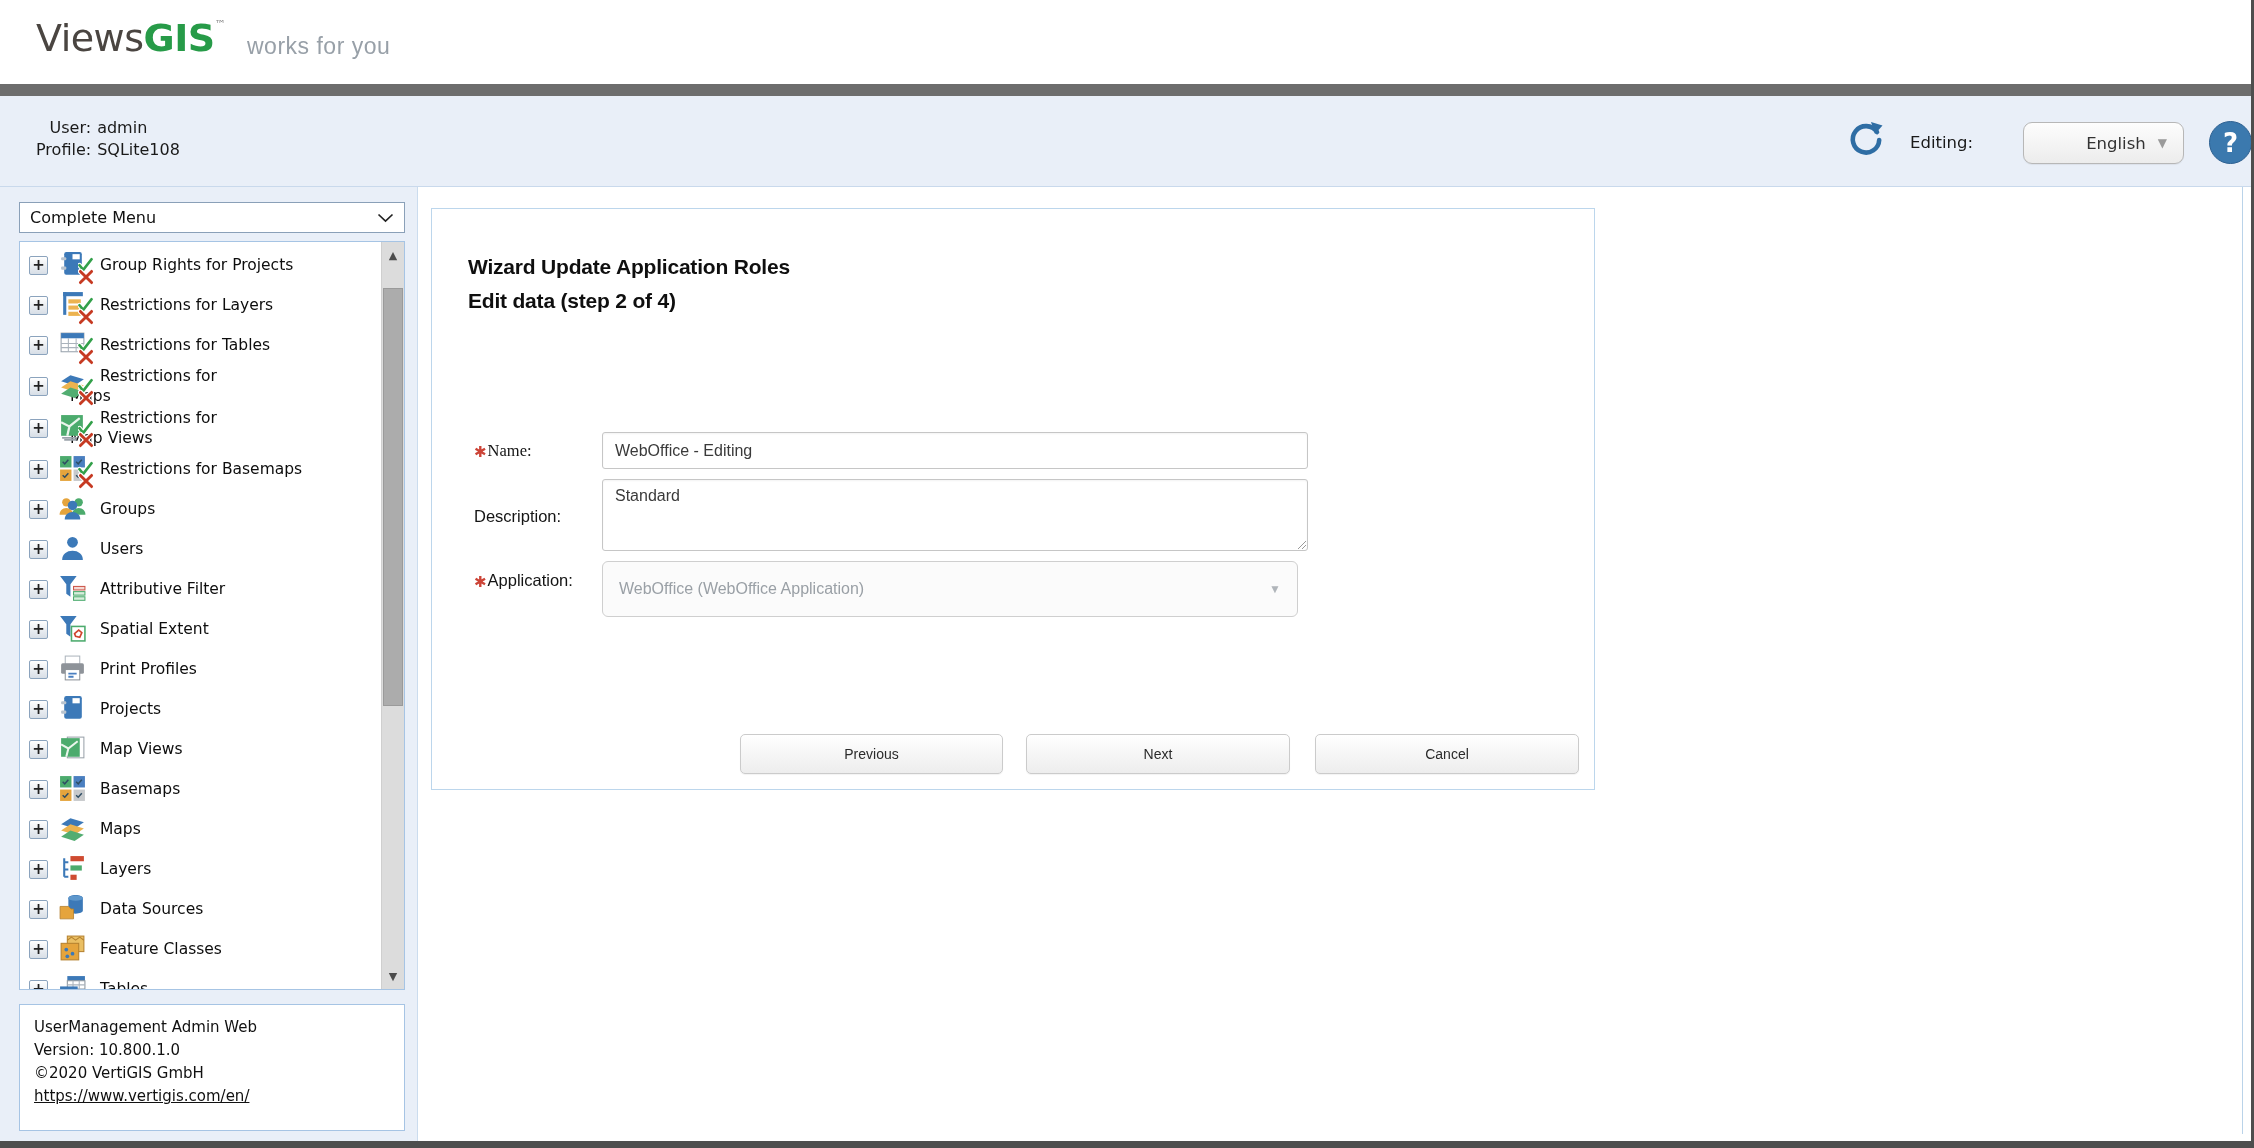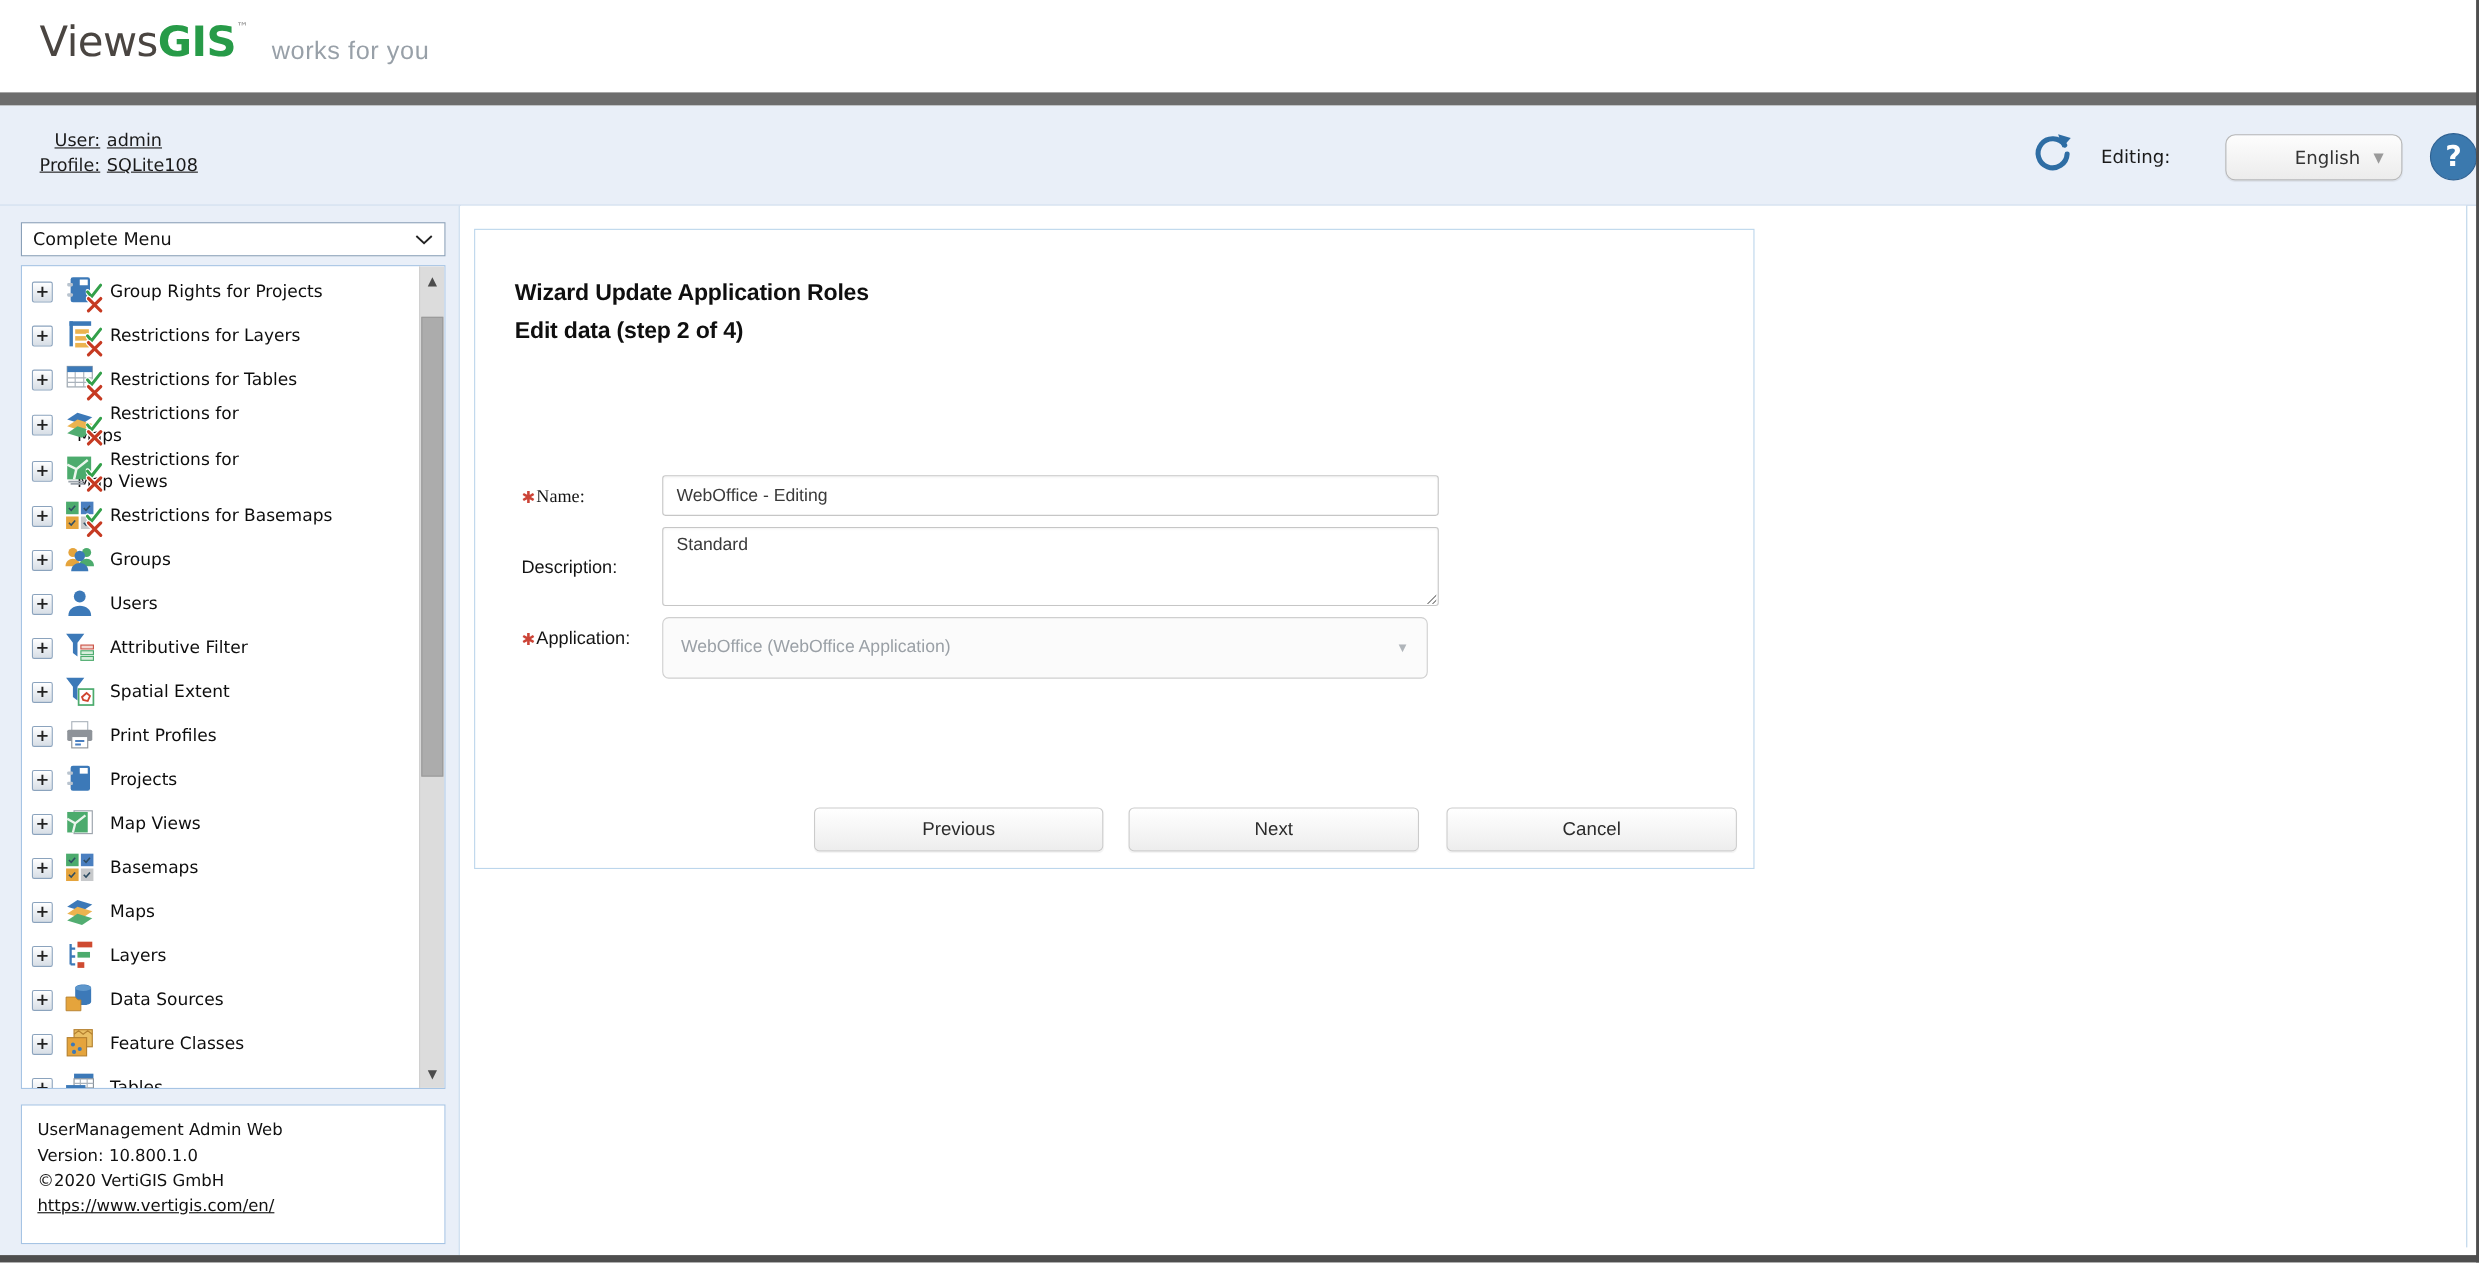--- a/index.html
+++ b/index.html
@@ -17,21 +17,21 @@
   .brand .verti{color:#4a4541;font-weight:500;}
   .brand .gis{color:#279b48;font-weight:700;}
   .brand .tm{font-size:11px;color:#8a8a8a;vertical-align:top;position:relative;top:2px;}
   .tagline{position:absolute;left:247px;top:33px;font-size:23px;color:#98a0a8;letter-spacing:0.5px;font-family:"Liberation Sans",sans-serif;}
   .dark-divider{position:absolute;left:0;top:84px;width:100%;height:12px;background:#6d6d6d;}
 
   
   .toolbar{position:absolute;left:0;top:96px;width:100%;height:90px;background:#e9eff8;border-bottom:1px solid #c9d9ec;}
   .user-block{position:absolute;left:36px;top:21px;font-size:16px;line-height:22px;color:#1a1a1a;}
   .user-block table{border-collapse:collapse;}
-  .user-block td{padding:0;font-size:16px;line-height:22px;text-decoration:underline;}
+  .user-block td{padding:0;font-size:16px;line-height:22px;}
   .user-block td.lab{text-align:right;padding-right:6px;}
   .refresh-btn{position:absolute;left:1846px;top:24px;width:40px;height:40px;cursor:pointer;}
   .lang-label{position:absolute;left:1910px;top:37px;font-size:16.5px;color:#1a1a1a;}
   .lang-select{position:absolute;left:2023px;top:26px;width:161px;height:42px;border:1px solid #b7b7b7;border-radius:9px;
       background:linear-gradient(#fdfdfd,#ececec);display:flex;align-items:center;justify-content:flex-end;
       padding-right:16px;box-sizing:border-box;cursor:pointer;box-shadow:0 1px 1px rgba(0,0,0,.06);}
   .lang-select .val{font-size:16.5px;color:#333;margin-right:12px;}
   .lang-select .arr{font-size:12px;color:#9a9a9a;}
   .help-btn{position:absolute;left:2209px;top:25px;width:43px;height:43px;border-radius:50%;
       background:#3b79ae;border:1px solid #2d6091;box-sizing:border-box;color:#fff;font-size:26px;font-weight:700;
@@ -84,21 +84,21 @@
       box-sizing:border-box;padding:7px 12px;font-size:16px;color:#3a3a3a;font-family:"Liberation Sans",sans-serif;
       resize:none;box-shadow:inset 0 1px 2px rgba(0,0,0,.05);outline:none;}
   .resize-grip{position:absolute;left:864px;top:330px;width:10px;height:10px;pointer-events:none;
       background:repeating-linear-gradient(135deg,transparent 0 2px,#9a9a9a 2px 3px);
       clip-path:polygon(100% 0,100% 100%,0 100%);}
   .app-select{position:absolute;left:170px;top:352px;width:696px;height:56px;border:1px solid #cfcfcf;border-radius:6px;
       box-sizing:border-box;background:#fbfbfb;display:flex;align-items:center;padding:0 16px;}
   .app-select .val{flex:1;font-size:16px;color:#9aa0a6;}
   .app-select .arr{font-size:12px;color:#b0b5ba;}
   .wiz-btn{position:absolute;top:525px;height:40px;border:1px solid #cbcbcb;border-radius:5px;
-      background:linear-gradient(#ffffff,#ededed);font-size:17px;color:#2b2b2b;font-family:"Liberation Sans",sans-serif;
+      background:linear-gradient(#ffffff,#ededed);font-size:14px;color:#2b2b2b;font-family:"Liberation Sans",sans-serif;
       display:flex;align-items:center;justify-content:center;cursor:pointer;box-shadow:0 1px 1px rgba(0,0,0,.05);}
   .btn-previous{left:308px;width:263px;}
   .btn-next{left:594px;width:264px;}
   .btn-cancel{left:883px;width:264px;}
 </style>
 </head>
 <body>
 
 <div id="page">
 

